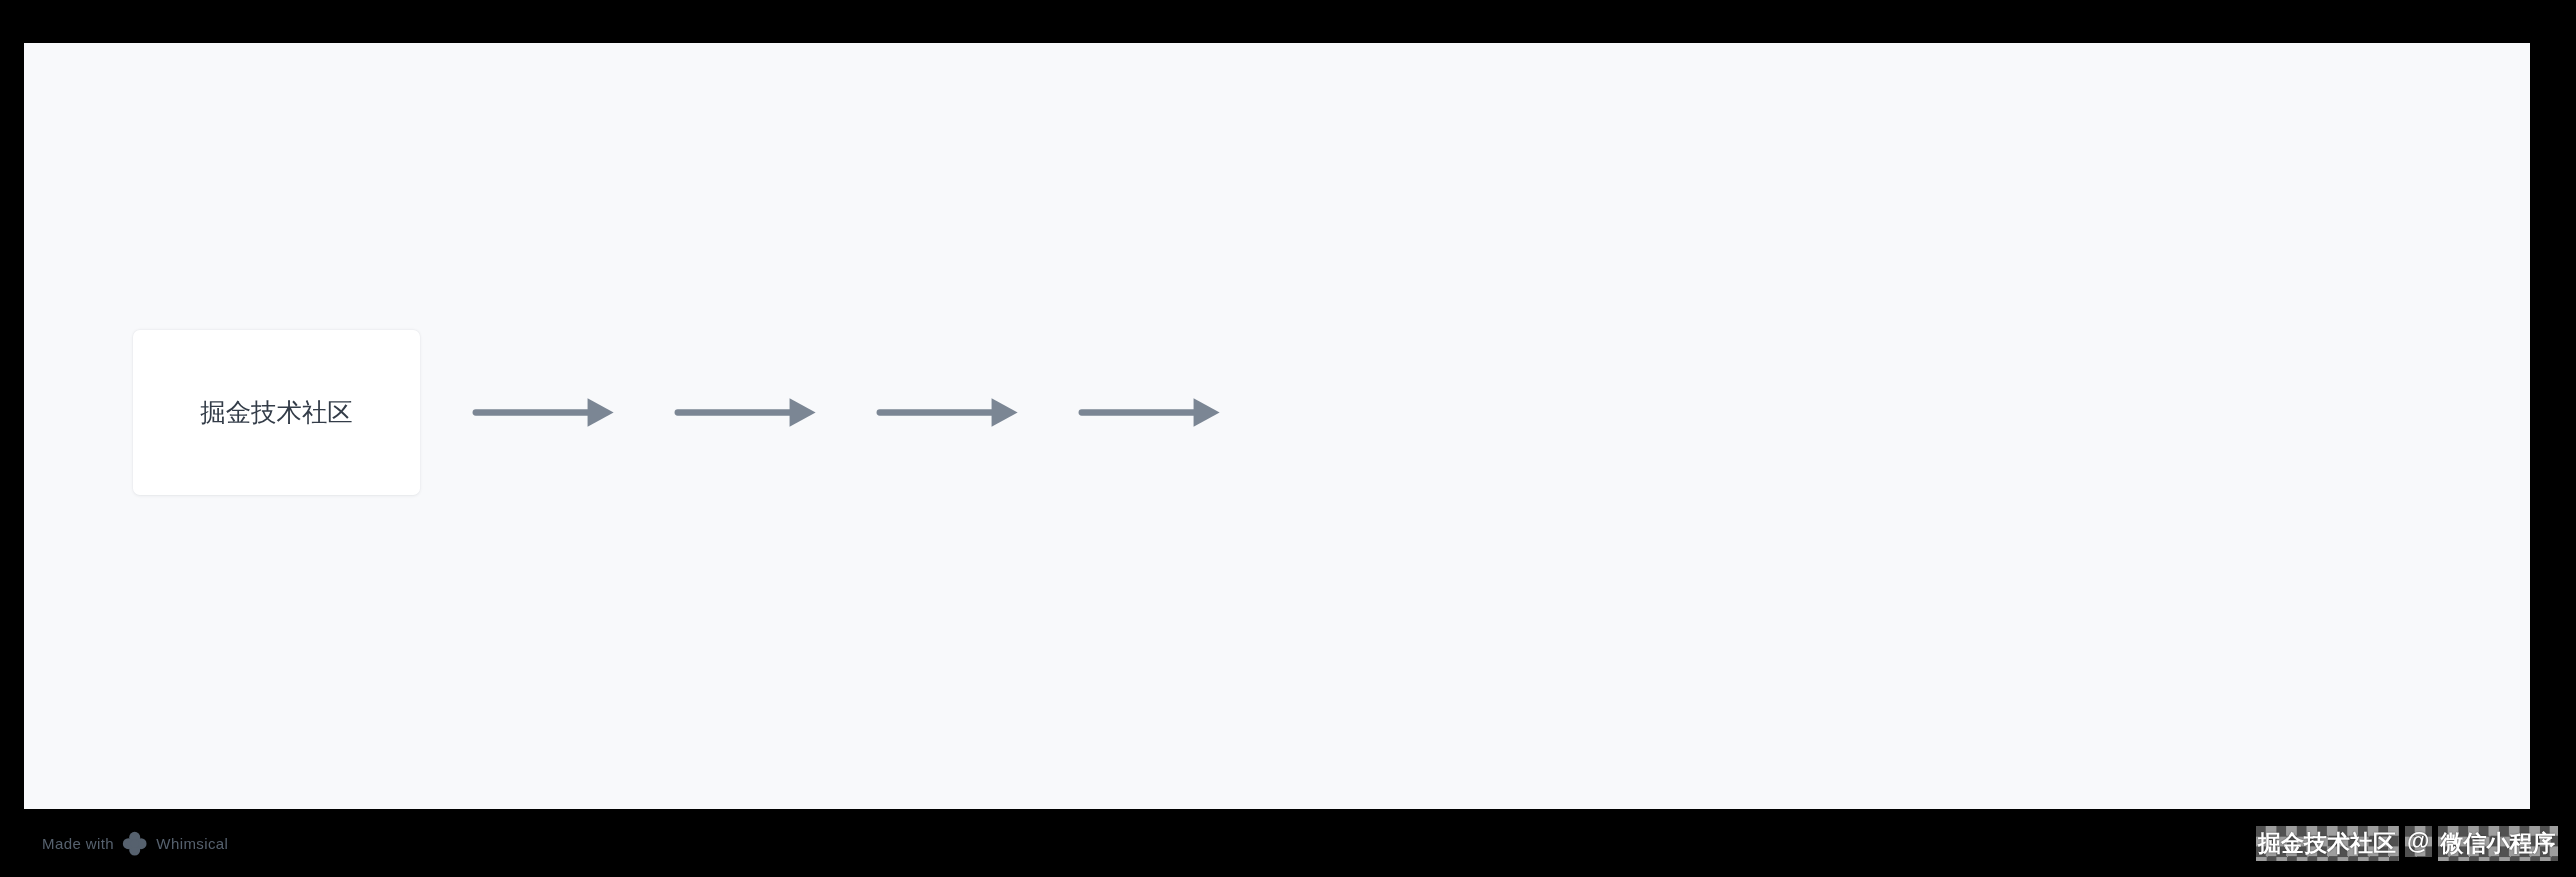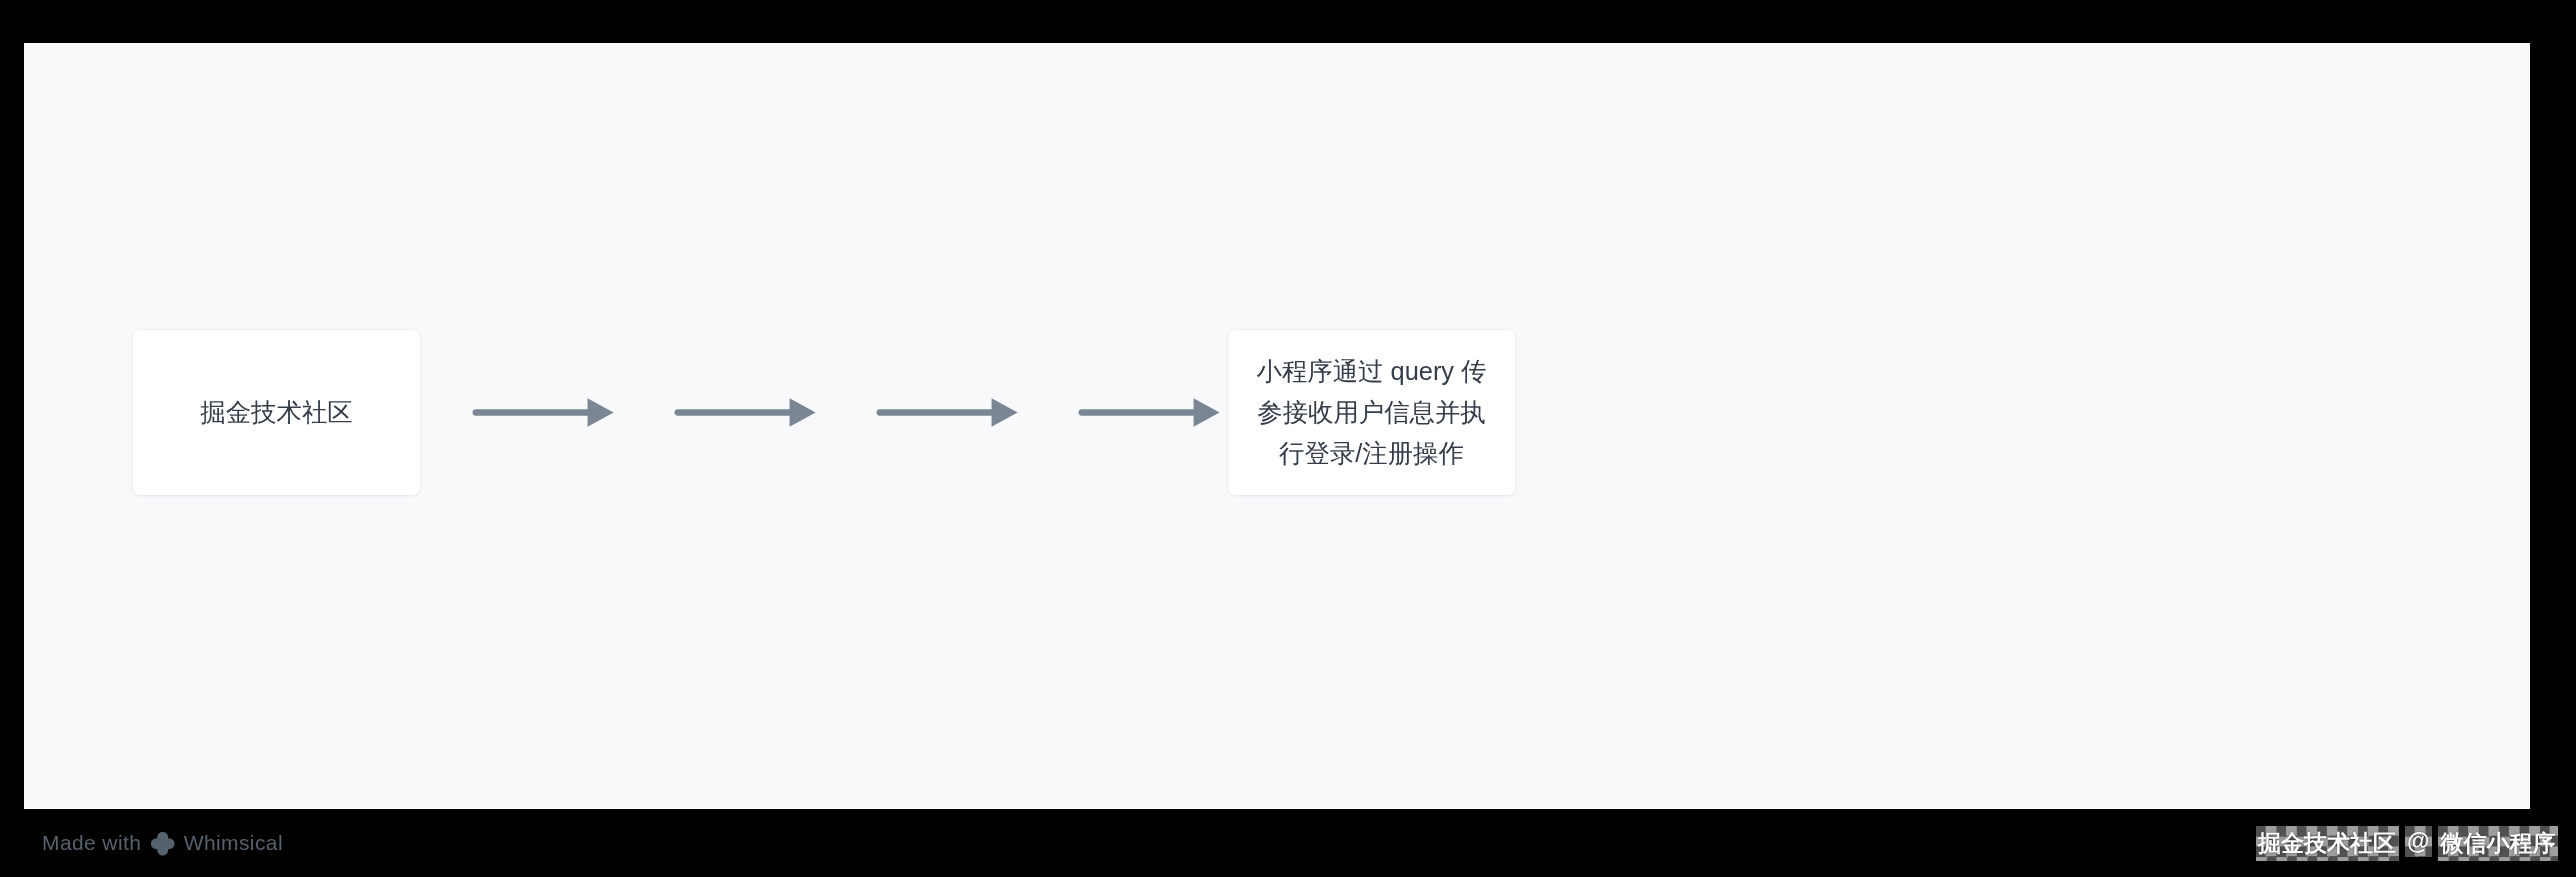--- a/index.html
+++ b/index.html
@@ -81,21 +81,21 @@
     justify-content: space-between;
     padding-left: 42px;
     padding-right: 18px;
     background: transparent;
   }
   .made-with {
     display: flex;
     align-items: center;
     gap: 8.5px;
     color: var(--madewith-text, #56616e);
-    font-size: 21px;
+    font-size: 15px;
     font-weight: 500;
     letter-spacing: 0.4px;
   }
   .made-with .brand {
     font-weight: 400;
   }
   .flower-icon svg {
     display: block;
   }
   .flower-fill {
@@ -155,23 +155,20 @@
       </div>
 
 
       <div class="arrow-cell">
         <svg width="144" height="37" viewBox="0 0 170 44">
           <line class="arrow-stroke" x1="5" y1="22" x2="142" y2="22" stroke-width="7.5" stroke-linecap="round"></line>
           <polygon class="arrow-fill" points="138,5 169,22 138,39"></polygon>
         </svg>
       </div>
 
-      <div class="flow-box">
-        <span>小程序通过 query 传参接收用户信息并执行登录/注册操作</span>
-      </div>
 
     </div>
   </div>
 
   <div class="footer">
 
     <div class="made-with">
       <span>Made with</span>
       <span class="flower-icon">
         <svg width="25.4" height="25.4" viewBox="0 0 30 30">

